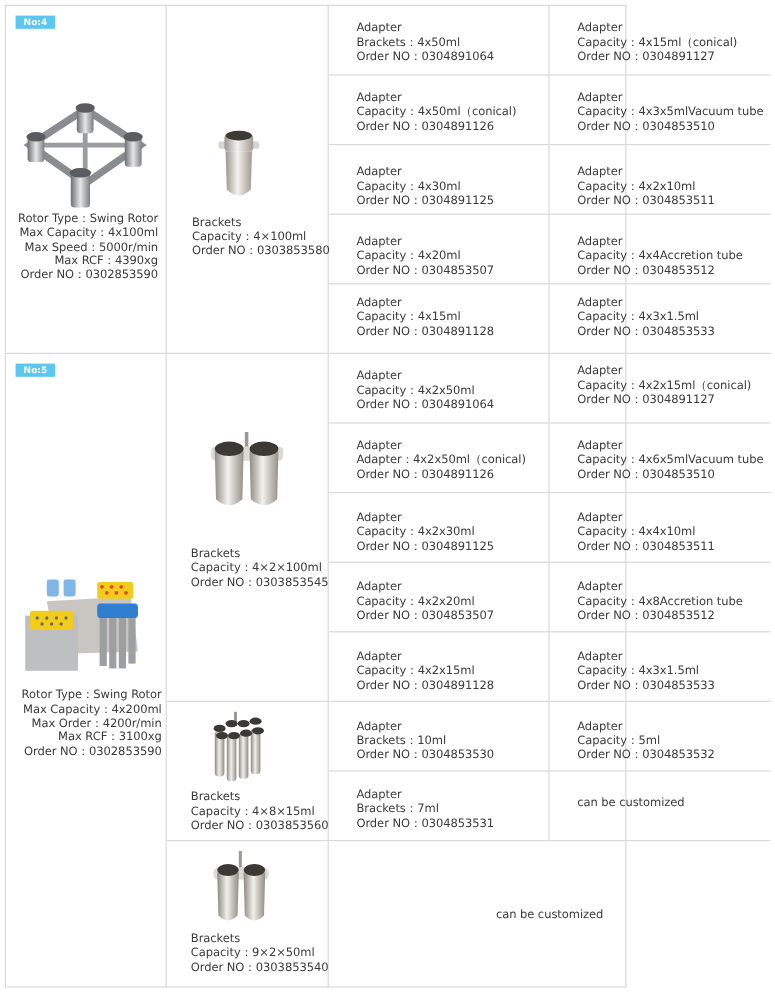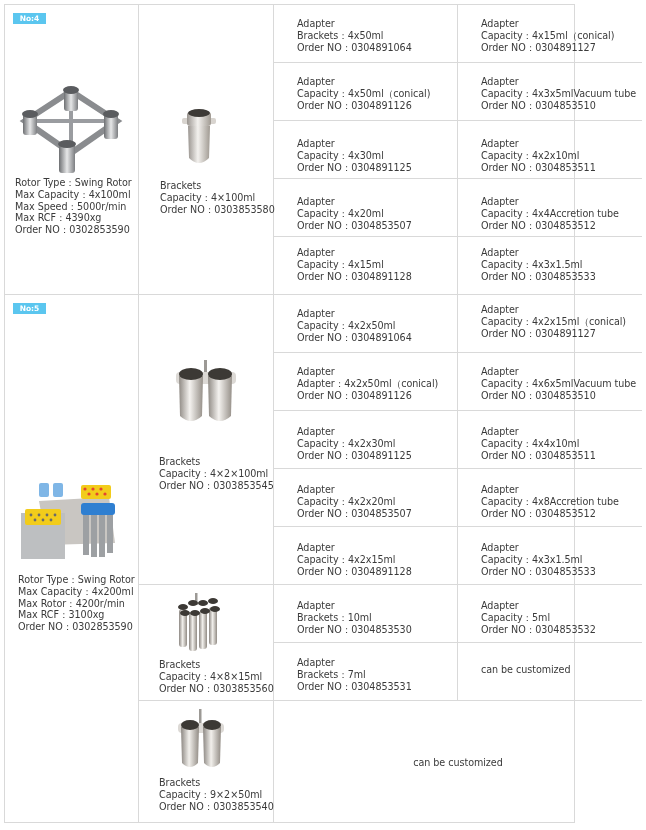--- a/index.html
+++ b/index.html
@@ -1,26 +1,26 @@
 <!DOCTYPE html>
 <html><head>
 <meta charset="utf-8">
 <style>
   html, body { margin: 0; padding: 0; background: #ffffff; }
   body { width: 646px; height: 830px; position: relative; overflow: hidden;
          font-family: "DejaVu Sans", sans-serif; color: #3a3a3a; }
-  .tbl { position: absolute; left: 4px; top: 4px; width: 571px; height: 819px;
+  .tbl { position: absolute; left: 4px; top: 4px; width: 518px; height: 819px;
          border: 1px solid #d9d9d9; box-sizing: border-box; }
   .cell { position: absolute; box-sizing: border-box; border-right: 1px solid #d9d9d9;
           border-bottom: 1px solid #d9d9d9; }
   .txt { font-size: 9.6px; line-height: 11.8px; white-space: nowrap; letter-spacing: -0.05px; }
   .badge { position: absolute; left: 8px; top: 8px; width: 33px; height: 11px;
            background: #5bc6ef; color: #ffffff; font-size: 7.5px; line-height: 11px;
            font-weight: bold; text-align: center; }
-  .rotor-info { position: absolute; left: 10px; }
+  .rotor-info { position: absolute; left: 10px; text-align: right; }
   .adp { position: absolute; left: 23px; top: 13px; }
   .center { position: absolute; left: 0; right: 0; text-align: center; }
   svg { position: absolute; }
 </style>
 </head>
 <body>
 
 <div class="tbl">
 
   <div class="cell" style="left:0;top:0;width:134px;height:290px;">
@@ -186,21 +186,21 @@
           <rect x="62" y="24" width="34" height="12" rx="3"></rect>
         </g>
       <g fill="#7fb6e6">
           <rect x="20" y="4" width="10" height="14" rx="2"></rect>
           <rect x="34" y="4" width="10" height="14" rx="2"></rect>
         </g>
     </svg>
     <div class="rotor-info txt" style="top:279px;left:13px;">
       <div>Rotor Type：Swing Rotor</div>
       <div>Max Capacity：4x200ml</div>
-      <div>Max Rotor：4200r/min</div>
+      <div>Max Order：4200r/min</div>
       <div>Max RCF：3100xg</div>
       <div>Order NO：0302853590</div>
     </div>
   </div>
 
   <div class="cell" style="left:134px;top:290px;width:135px;height:290px;">
     <svg style="left:36px;top:65px" width="62" height="66" viewBox="0 0 62 66">
       <defs>
           <linearGradient id="m3" x1="0" x2="1">
             <stop offset="0" stop-color="#8f8a84"></stop>

